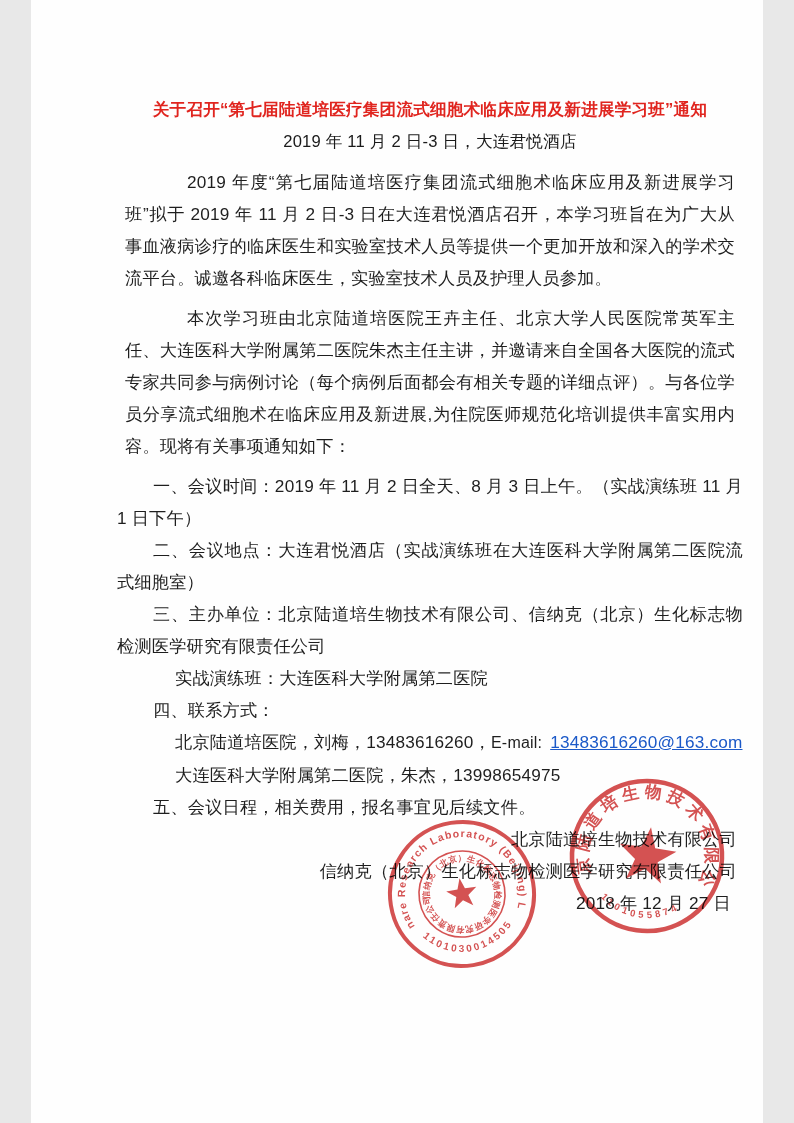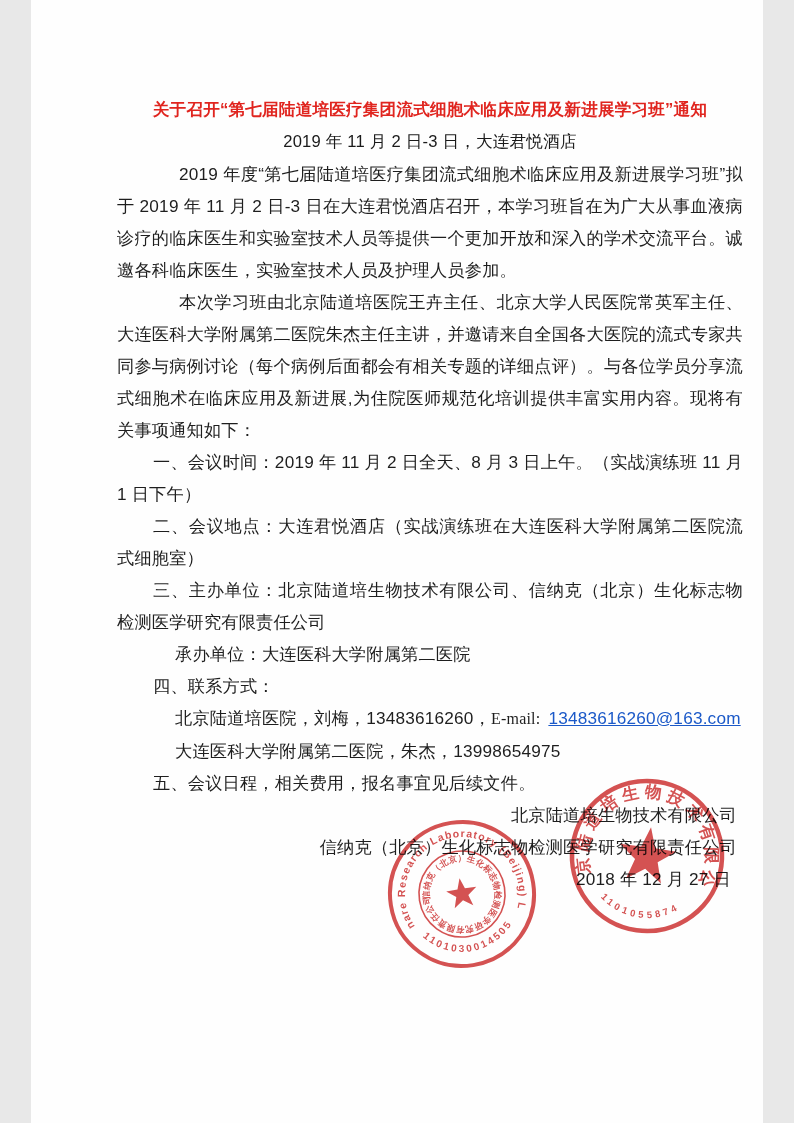--- a/index.html
+++ b/index.html
@@ -35,33 +35,33 @@
     font-size:16.6px;
     line-height:32px;
     font-weight:400;
     text-align:center;
     color:#1a1a1a;
   }
   .salutation{
     font-weight:700;
   }
   .para{
-    margin:0;
+    margin:8px;
     text-indent:62px;
     text-align:justify;
   }
   .item{
     text-indent:36px;
     text-align:justify;
   }
   .subline{
     padding-left:58px;
   }
   .email-label{
-    font-family:Liberation Serif, serif;
+    font-family:Liberation Sans, sans-serif;
     font-size:16px;
     margin-right:3px;
   }
   .email-link{
     color:#1b59c8;
     text-decoration:underline;
     text-decoration-color:#1b59c8;
     cursor:pointer;
     text-align:right;
   }
@@ -91,21 +91,21 @@
     <h1 class="title">关于召开“第七届陆道培医疗集团流式细胞术临床应用及新进展学习班”通知</h1>
     <h2 class="subtitle">2019 年 11 月 2 日-3 日，大连君悦酒店</h2>
 
 
     <p class="para">2019 年度“第七届陆道培医疗集团流式细胞术临床应用及新进展学习班”拟于 2019 年 11 月 2 日-3 日在大连君悦酒店召开，本学习班旨在为广大从事血液病诊疗的临床医生和实验室技术人员等提供一个更加开放和深入的学术交流平台。诚邀各科临床医生，实验室技术人员及护理人员参加。</p>
     <p class="para">本次学习班由北京陆道培医院王卉主任、北京大学人民医院常英军主任、大连医科大学附属第二医院朱杰主任主讲，并邀请来自全国各大医院的流式专家共同参与病例讨论（每个病例后面都会有相关专题的详细点评）。与各位学员分享流式细胞术在临床应用及新进展,为住院医师规范化培训提供丰富实用内容。现将有关事项通知如下：</p>
 
     <div class="item">一、会议时间：2019 年 11 月 2 日全天、8 月 3 日上午。（实战演练班 11 月 1 日下午）</div>
     <div class="item">二、会议地点：大连君悦酒店（实战演练班在大连医科大学附属第二医院流式细胞室）</div>
     <div class="item">三、主办单位：北京陆道培生物技术有限公司、信纳克（北京）生化标志物检测医学研究有限责任公司</div>
-    <div class="subline">承办单位：大连医科大学附属第二医院</div>
+    <div class="subline">实战演练班：大连医科大学附属第二医院</div>
     <div class="item">四、联系方式：</div>
 
     <div class="subline">
       <span>北京陆道培医院，刘梅，13483616260，</span><span class="email-label">E-mail:</span> <a class="email-link">13483616260@163.com</a>
     </div>
     <div class="subline">大连医科大学附属第二医院，朱杰，13998654975</div>
 
     <div class="item">五、会议日程，相关费用，报名事宜见后续文件。</div>
 
     <div class="sig">北京陆道培生物技术有限公司</div>

